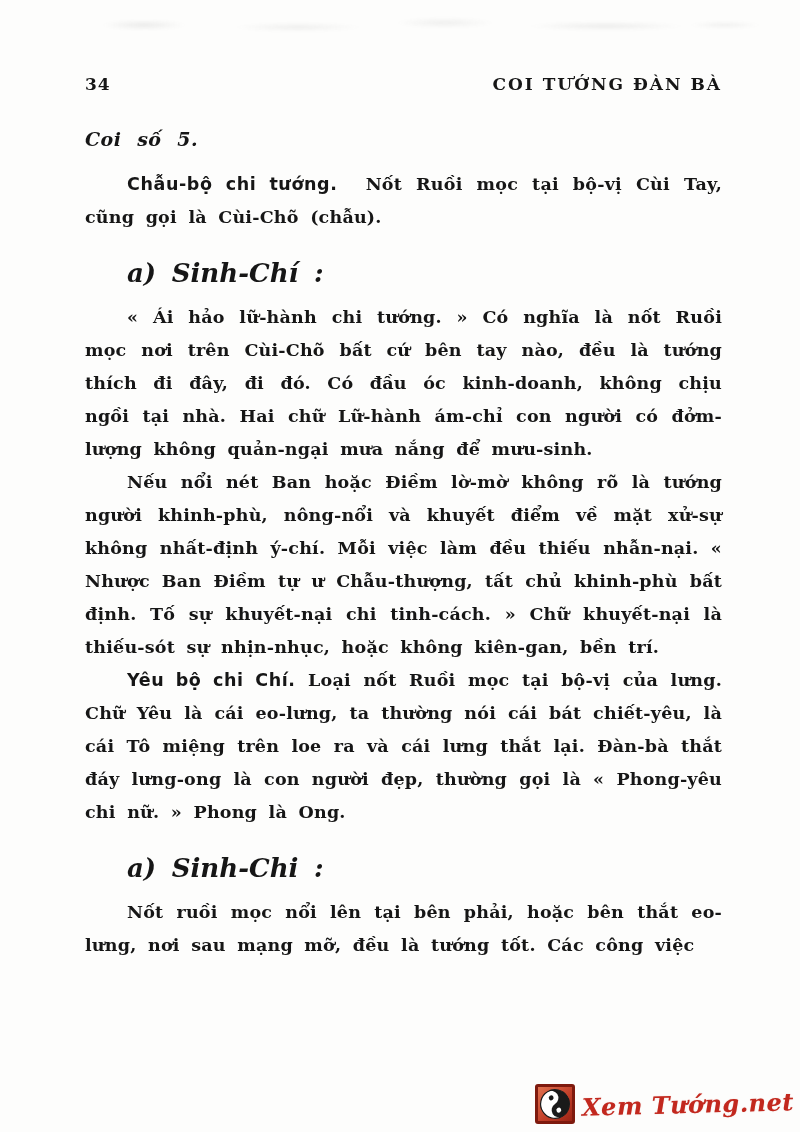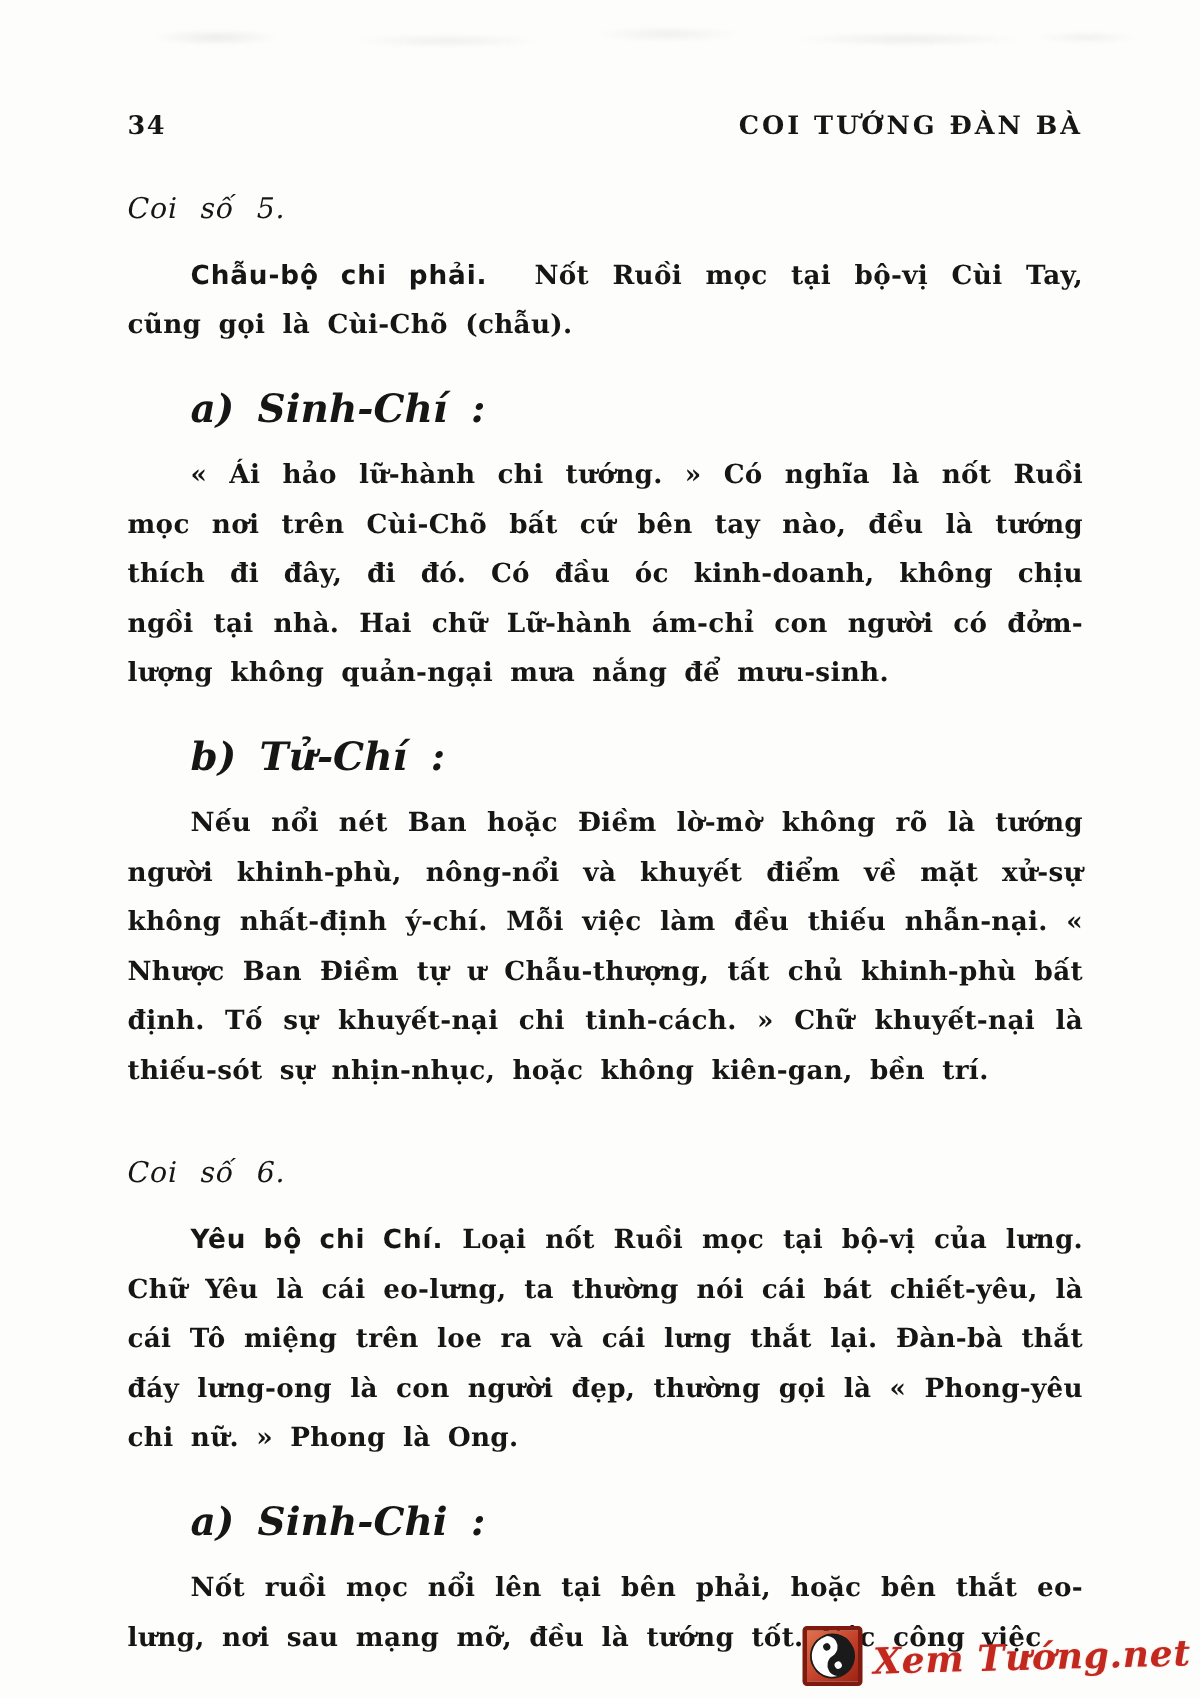--- a/index.html
+++ b/index.html
@@ -44,21 +44,21 @@
   }
   .book-title {
     font-weight: 700;
     font-size: 17px;
     letter-spacing: 2px;
     font-family: "DejaVu Serif", "Liberation Serif", serif;
     text-align: center;
   }
   .kicker {
     font-style: italic;
-    font-weight: 400;
+    font-weight: 700;
     font-size: 19px;
     letter-spacing: .5px;
     word-spacing: .45em;
     margin: 40px 0 18px 0;
   }
   .kicker.first { margin-top: 0; }
   .para {
     font-size: 17.5px;
     line-height: 33px;
     font-weight: 600;
@@ -116,31 +116,29 @@
 
   <div class="top-smudge"></div>
 
   <div class="header">
     <span class="page-num">34</span>
     <span class="book-title">COI TƯỚNG ĐÀN BÀ</span>
   </div>
 
   <div class="kicker first">Coi số 5.</div>
 
-  <p class="para"><span class="lead-bold">Chẫu-bộ chi phải.</span>&nbsp;&nbsp;<span>Nốt Ruồi mọc tại bộ-vị Cùi Tay, cũng gọi là Cùi-Chõ (chẫu).</span></p>
+  <p class="para"><span class="lead-bold">Chẫu-bộ chi tướng.</span>&nbsp;&nbsp;<span>Nốt Ruồi mọc tại bộ-vị Cùi Tay, cũng gọi là Cùi-Chõ (chẫu).</span></p>
 
   <div class="sublabel">a) Sinh-Chí :</div>
 
   <p class="para">« Ái hảo lữ-hành chi tướng. » Có nghĩa là nốt Ruồi mọc nơi trên Cùi-Chõ bất cứ bên tay nào, đều là tướng thích đi đây, đi đó. Có đầu óc kinh-doanh, không chịu ngồi tại nhà. Hai chữ Lữ-hành ám-chỉ con người có đởm-lượng không quản-ngại mưa nắng để mưu-sinh.</p>
 
-  <div class="sublabel">b) Tử-Chí :</div>
 
   <p class="para">Nếu nổi nét Ban hoặc Điềm lờ-mờ không rõ là tướng người khinh-phù, nông-nổi và khuyết điểm về mặt xử-sự không nhất-định ý-chí. Mỗi việc làm đều thiếu nhẫn-nại. « Nhược Ban Điềm tự ư Chẫu-thượng, tất chủ khinh-phù bất định. Tố sự khuyết-nại chi tinh-cách. » Chữ khuyết-nại là thiếu-sót sự nhịn-nhục, hoặc không kiên-gan, bền trí.</p>
 
-  <div class="kicker">Coi số 6.</div>
 
   <p class="para"><span class="lead-bold">Yêu bộ chi Chí.</span>&nbsp;<span>Loại nốt Ruồi mọc tại bộ-vị của lưng. Chữ Yêu là cái eo-lưng, ta thường nói cái bát chiết-yêu, là cái Tô miệng trên loe ra và cái lưng thắt lại. Đàn-bà thắt đáy lưng-ong là con người đẹp, thường gọi là « Phong-yêu chi nữ. » Phong là Ong.</span></p>
 
   <div class="sublabel">a) Sinh-Chi :</div>
 
   <p class="para">Nốt ruồi mọc nổi lên tại bên phải, hoặc bên thắt eo-lưng, nơi sau mạng mỡ, đều là tướng tốt. Các công việc</p>
 
   <div class="watermark">
     <span class="logo-box">
       <svg width="30" height="30" viewBox="0 0 100 100" aria-hidden="true">

